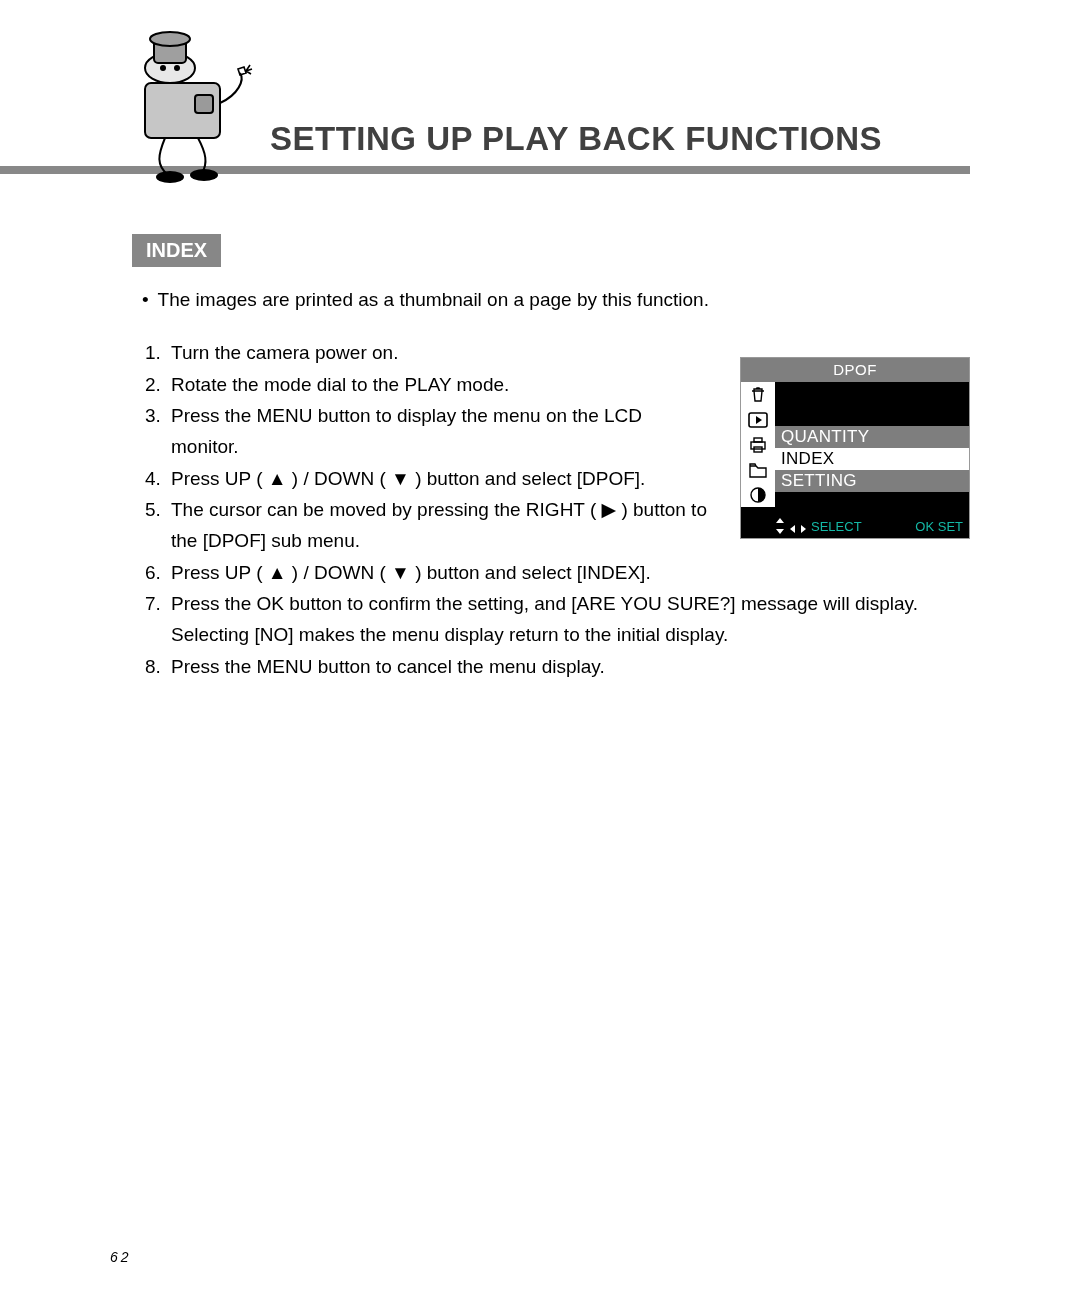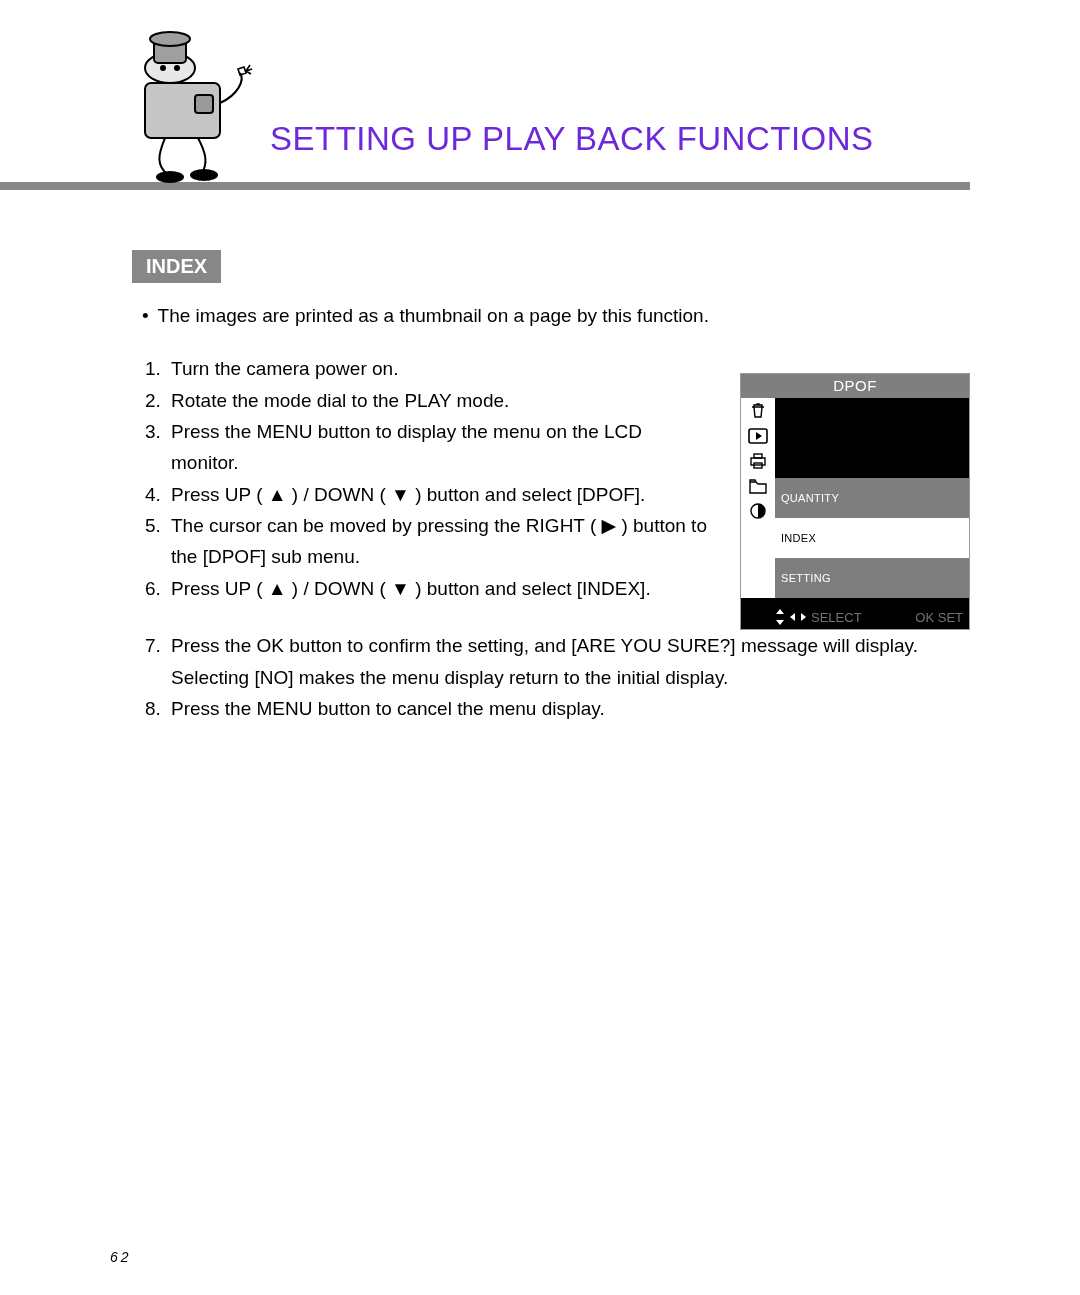--- a/index.html
+++ b/index.html
@@ -23,24 +23,24 @@
       top: -10px;
       width: 150px;
       height: 160px;
     }
     .title-row {
       padding-top: 85px;
       padding-left: 160px;
     }
     .title {
       font-size: 33px;
-      font-weight: normal;
+      font-weight: bold;
       letter-spacing: 0.5px;
-      margin: 0 0 24px 0;
-      color: #6d28d9;
+      margin: 0 0 8px 0;
+      color: #404040;
     }
     .title-underline {
       height: 8px;
       background: #888;
       margin-left: -160px;
       width: calc(100% + 160px);
     }
     .index-badge {
       display: inline-block;
       background: #878787;
@@ -108,35 +108,35 @@
       height: 25px;
       display: flex;
       align-items: center;
       justify-content: center;
     }
     .lcd-menu {
       flex: 1;
       background: #000;
     }
     .lcd-menu .row {
-      height: 40px;
+      height: 22px;
       display: flex;
       align-items: center;
       padding-left: 6px;
-      font-size: 11px;
+      font-size: 17px;
       letter-spacing: 0.3px;
     }
     .lcd-menu .row.gray { background: #7e7e7e; color: #fff; }
     .lcd-menu .row.sel  { background: #fff;    color: #000; }
     .lcd-menu .row.blk  { background: #000; }
     .lcd-footer {
       background: #000;
-      color: #737373;
-      display: flex;
-      align-items: center;
+      color: #14b8a6;
+      display: flex;
+      align-items: flex-end;
       padding: 11px 6px 4px 34px;
       font-size: 13px;
       gap: 5px;
     }
     .lcd-footer .arrows { display:flex; align-items:center; gap:1px; }
     .lcd-footer .spacer { flex:1; }
     .steps-continued {
       margin: 0 0 0 35px;
       padding: 0;
       font-size: 19px;

